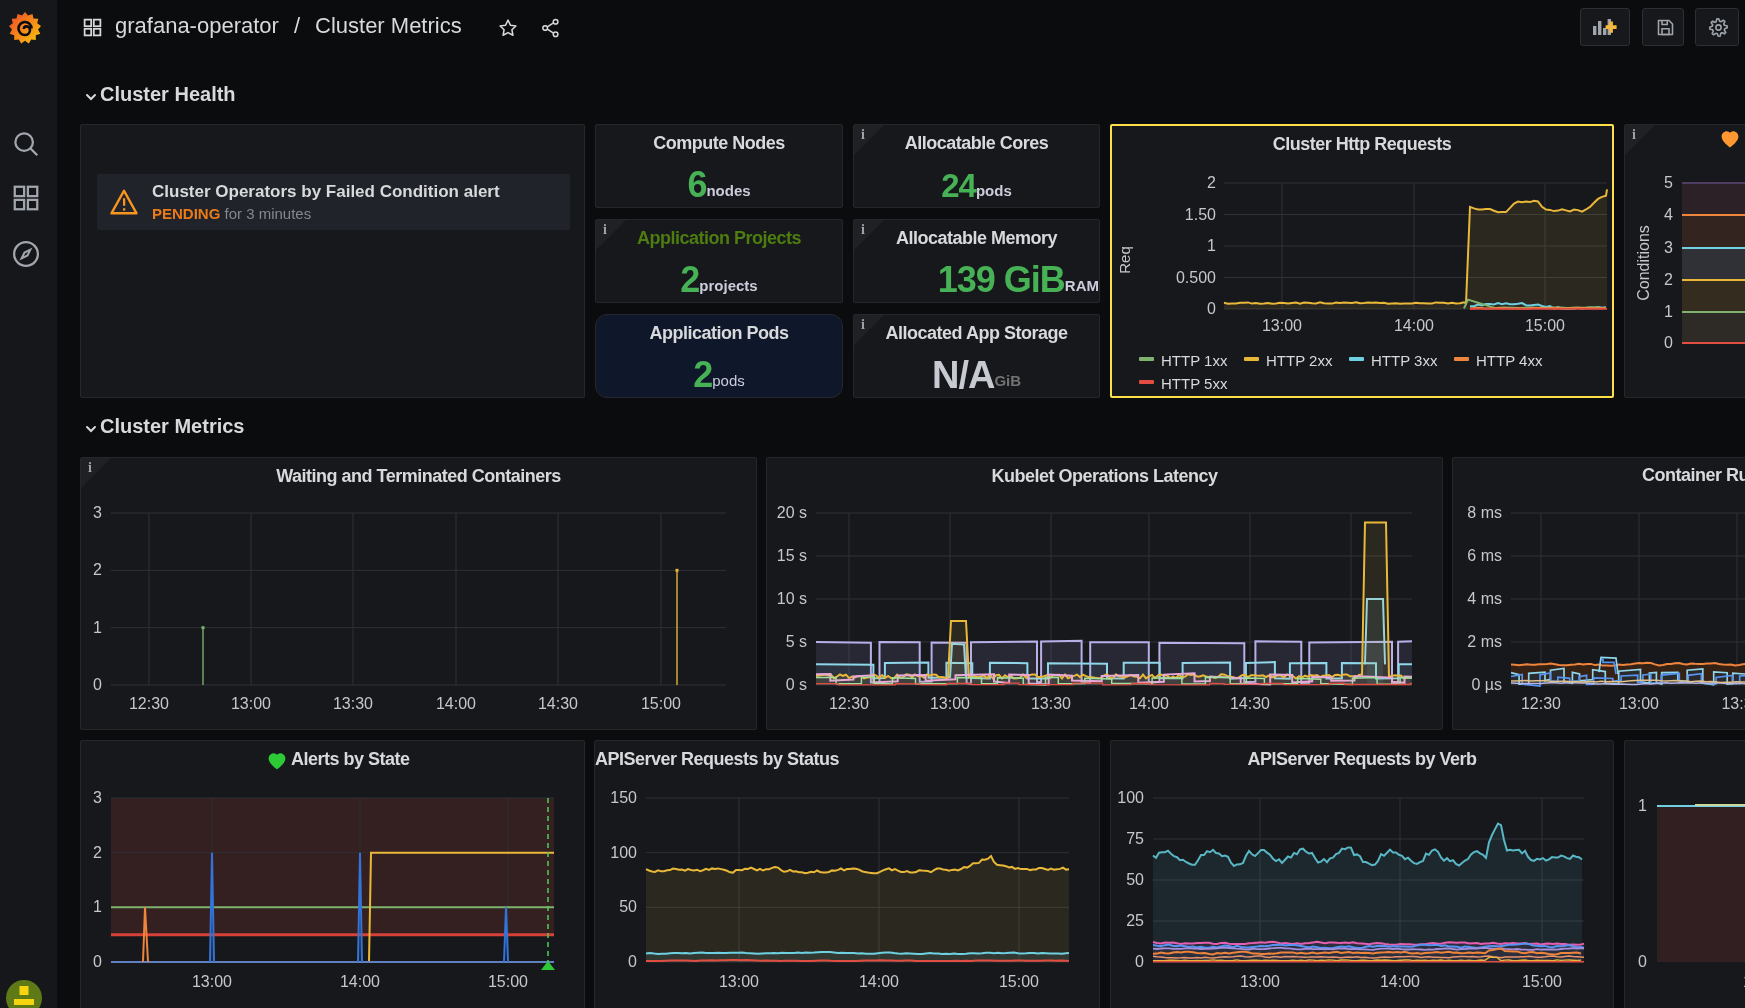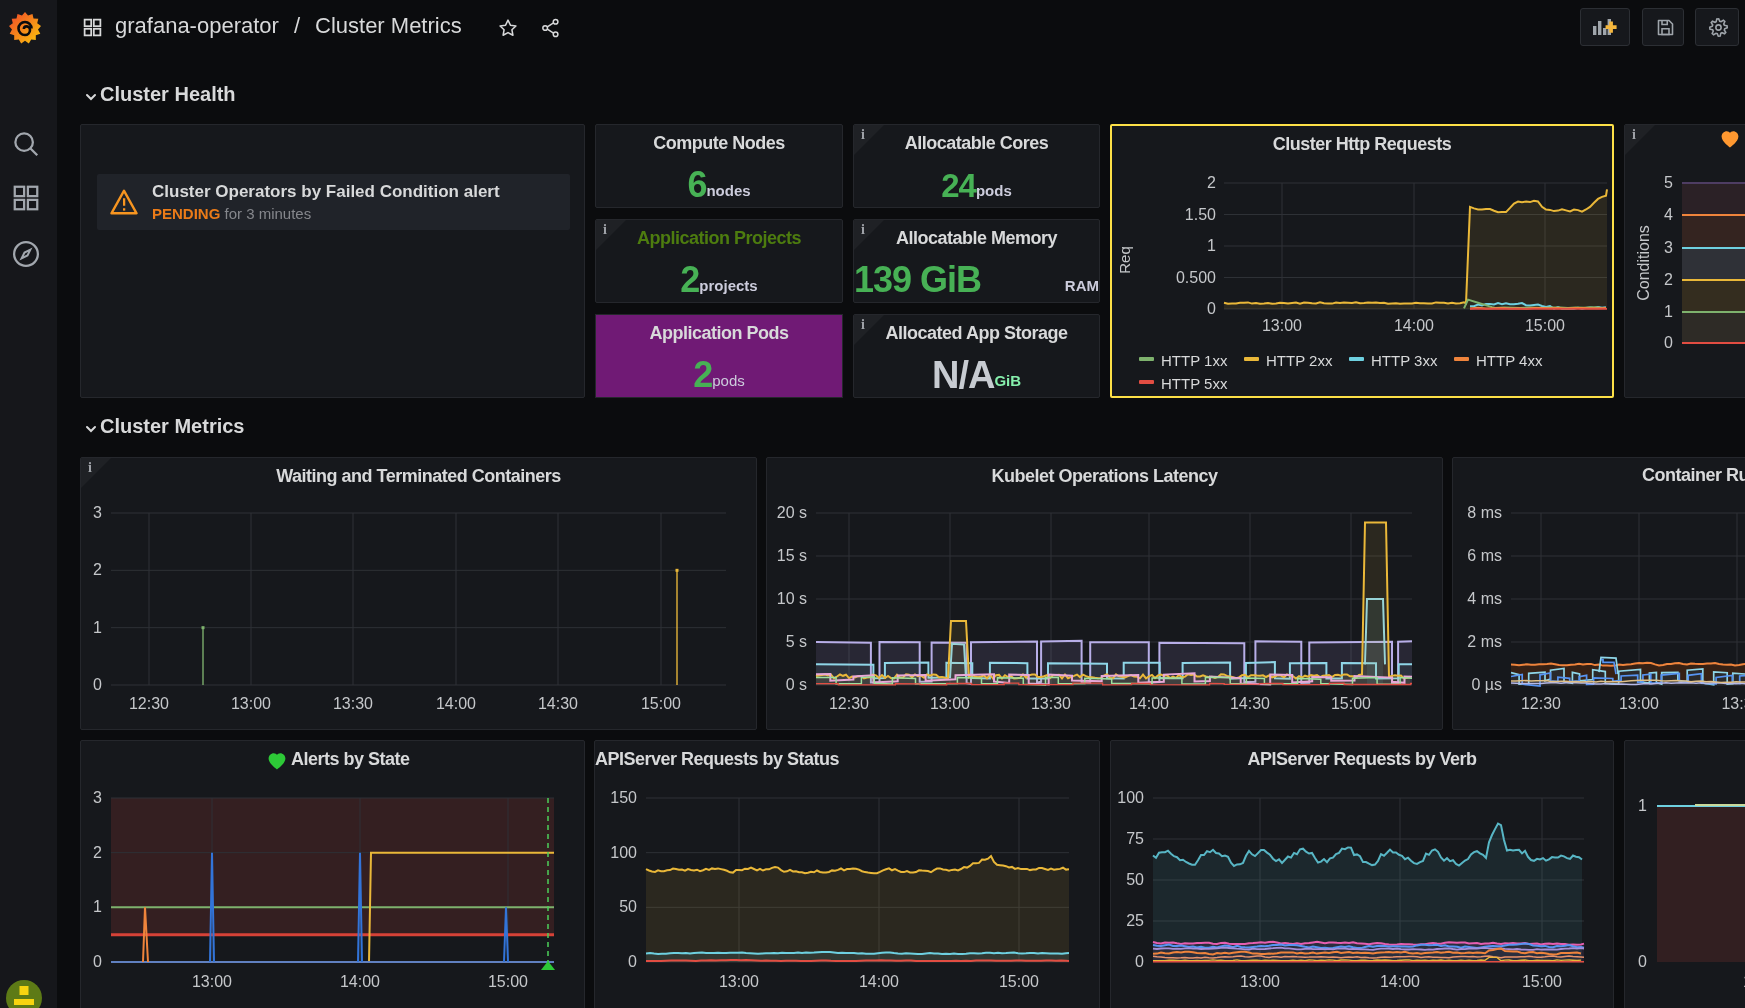--- a/index.html
+++ b/index.html
@@ -106,52 +106,52 @@
   </div>
 <div style="position:absolute;left:595px;top:219px;width:248px;height:84px;background:#16181c;border:1px solid #25272c;border-radius:2px;overflow:hidden;">
     <div style="position:absolute;left:0;top:0;width:0;height:0;border-top:30px solid #1f2125;border-right:30px solid transparent"></div>
     <div style="position:absolute;left:7px;top:2px;font-family:'Liberation Serif',serif;font-size:14px;font-weight:700;color:#9fa2a8">i</div>
     <div style="position:absolute;top:8px;left:0;right:0;text-align:center;font-size:18px;font-weight:700;color:#4d7c0f;letter-spacing:-0.5px">Application Projects</div>
     <div style="position:absolute;left:0;right:0;top:40px;bottom:2px;display:flex;align-items:center;justify-content:center">
       <span style="font-size:36px;font-weight:600;color:#47b155;line-height:1;letter-spacing:-1px">2</span>
       <span style="font-size:15px;font-weight:700;color:#ccccdc;align-self:flex-end;position:relative;top:-6px">projects</span>
     </div>
   </div>
-<div style="position:absolute;left:595px;top:314px;width:248px;height:84px;background:#701a75;border:1px solid #25272c;border-radius:0;overflow:hidden;padding-left:40px;">
+<div style="position:absolute;left:595px;top:314px;width:248px;height:84px;background:#0f172a;border:1px solid #25272c;border-radius:12px;overflow:hidden;padding-left:40px;">
     <div style="position:absolute;top:8px;left:0;right:0;text-align:center;font-size:18px;font-weight:700;color:#d8d9da;letter-spacing:-0.5px">Application Pods</div>
     <div style="position:absolute;left:0;right:0;top:40px;bottom:2px;display:flex;align-items:center;justify-content:center">
       <span style="font-size:36px;font-weight:600;color:#47b155;line-height:1;letter-spacing:-1px">2</span>
       <span style="font-size:15px;font-weight:400;color:#ccccdc;align-self:flex-end;position:relative;top:-6px">pods</span>
     </div>
   </div>
 <div style="position:absolute;left:853px;top:124px;width:247px;height:84px;background:#16181c;border:1px solid #25272c;border-radius:2px;overflow:hidden;">
     <div style="position:absolute;left:0;top:0;width:0;height:0;border-top:30px solid #1f2125;border-right:30px solid transparent"></div>
     <div style="position:absolute;left:7px;top:2px;font-family:'Liberation Serif',serif;font-size:14px;font-weight:700;color:#9fa2a8">i</div>
     <div style="position:absolute;top:8px;left:0;right:0;text-align:center;font-size:18px;font-weight:700;color:#d8d9da;letter-spacing:-0.5px">Allocatable Cores</div>
     <div style="position:absolute;left:0;right:0;top:40px;bottom:2px;display:flex;align-items:center;justify-content:center">
       <span style="font-size:33px;font-weight:600;color:#47b155;line-height:1;letter-spacing:-1px">24</span>
       <span style="font-size:15px;font-weight:700;color:#ccccdc;align-self:flex-end;position:relative;top:-6px">pods</span>
     </div>
   </div>
 <div style="position:absolute;left:853px;top:219px;width:247px;height:84px;background:#16181c;border:1px solid #25272c;border-radius:2px;overflow:hidden;">
     <div style="position:absolute;left:0;top:0;width:0;height:0;border-top:30px solid #1f2125;border-right:30px solid transparent"></div>
     <div style="position:absolute;left:7px;top:2px;font-family:'Liberation Serif',serif;font-size:14px;font-weight:700;color:#9fa2a8">i</div>
     <div style="position:absolute;top:8px;left:0;right:0;text-align:center;font-size:18px;font-weight:700;color:#d8d9da;letter-spacing:-0.5px">Allocatable Memory</div>
-    <div style="position:absolute;left:0;right:0;top:40px;bottom:2px;display:flex;align-items:center;justify-content:space-between">
+    <div style="position:absolute;left:0;right:0;top:40px;bottom:2px;display:flex;align-items:center;justify-content:flex-end">
       <span style="font-size:36px;font-weight:600;color:#47b155;line-height:1;letter-spacing:-1px">139 GiB</span>
       <span style="font-size:15px;font-weight:700;color:#ccccdc;align-self:flex-end;position:relative;top:-6px">RAM</span>
     </div>
   </div>
 <div style="position:absolute;left:853px;top:314px;width:247px;height:84px;background:#16181c;border:1px solid #25272c;border-radius:2px;overflow:hidden;">
     <div style="position:absolute;left:0;top:0;width:0;height:0;border-top:30px solid #1f2125;border-right:30px solid transparent"></div>
     <div style="position:absolute;left:7px;top:2px;font-family:'Liberation Serif',serif;font-size:14px;font-weight:700;color:#9fa2a8">i</div>
     <div style="position:absolute;top:8px;left:0;right:0;text-align:center;font-size:18px;font-weight:700;color:#d8d9da;letter-spacing:-0.5px">Allocated App Storage</div>
     <div style="position:absolute;left:0;right:0;top:40px;bottom:2px;display:flex;align-items:center;justify-content:center">
       <span style="font-size:38px;font-weight:600;color:#c7cbd1;line-height:1;letter-spacing:-1px">N/A</span>
-      <span style="font-size:15px;font-weight:700;color:#86efac;align-self:flex-end;position:relative;top:-6px">GiB</span>
+      <span style="font-size:15px;font-weight:700;color:#737373;align-self:flex-end;position:relative;top:-6px">GiB</span>
     </div>
   </div>
 <div style="position:absolute;left:1110px;top:124px;width:504px;height:274px;background:#16181c;border:2px solid #fde047;border-radius:2px;overflow:hidden;">
     <div style="position:absolute;top:8px;left:0;right:0;text-align:center;font-size:18px;font-weight:700;color:#d8d9da;letter-spacing:-0.5px">Cluster Http Requests</div>
     <svg width="504" height="272" viewBox="0 0 504 272" style="position:absolute;left:0;top:0">
       <line x1="112" y1="183.0" x2="495" y2="183.0" stroke="#2e3136" stroke-width="1"></line>
       <line x1="112" y1="151.5" x2="495" y2="151.5" stroke="#2e3136" stroke-width="1"></line>
       <line x1="112" y1="120.0" x2="495" y2="120.0" stroke="#2e3136" stroke-width="1"></line>
       <line x1="112" y1="88.5" x2="495" y2="88.5" stroke="#2e3136" stroke-width="1"></line>
       <line x1="112" y1="57.0" x2="495" y2="57.0" stroke="#2e3136" stroke-width="1"></line>

